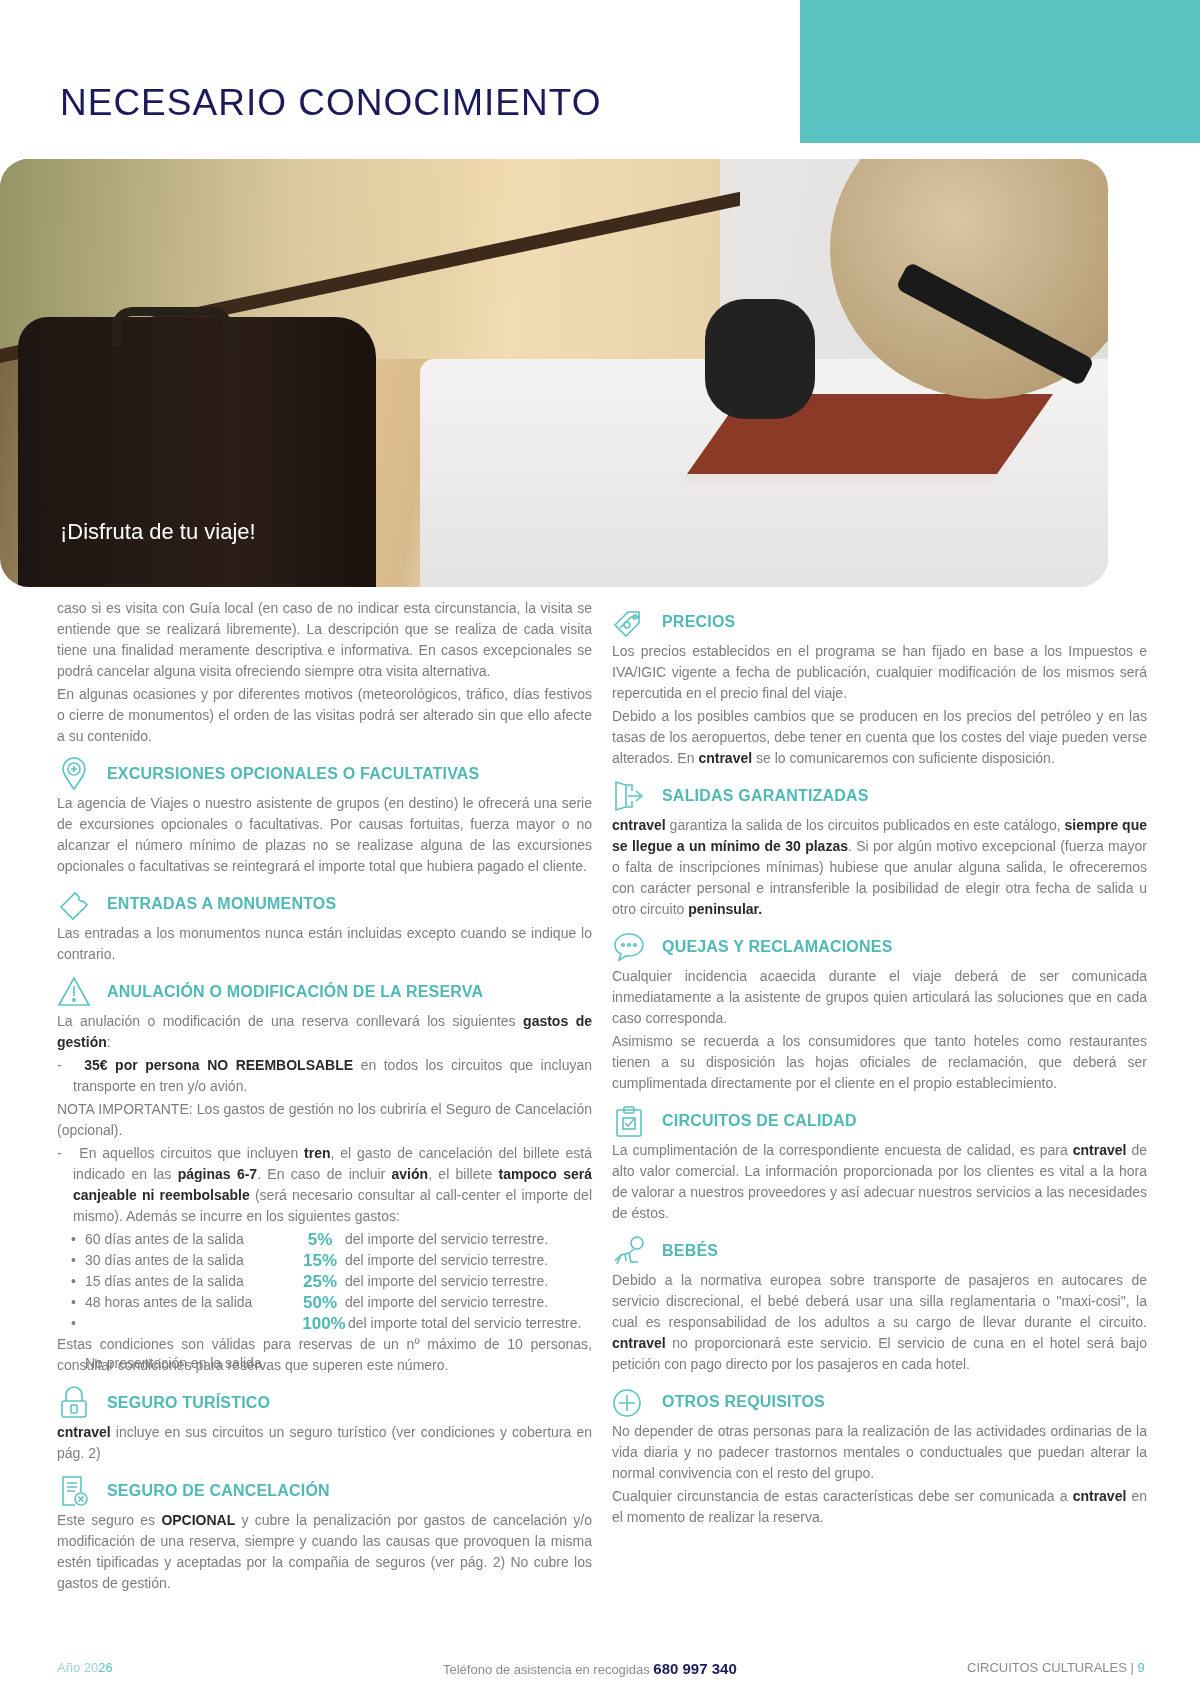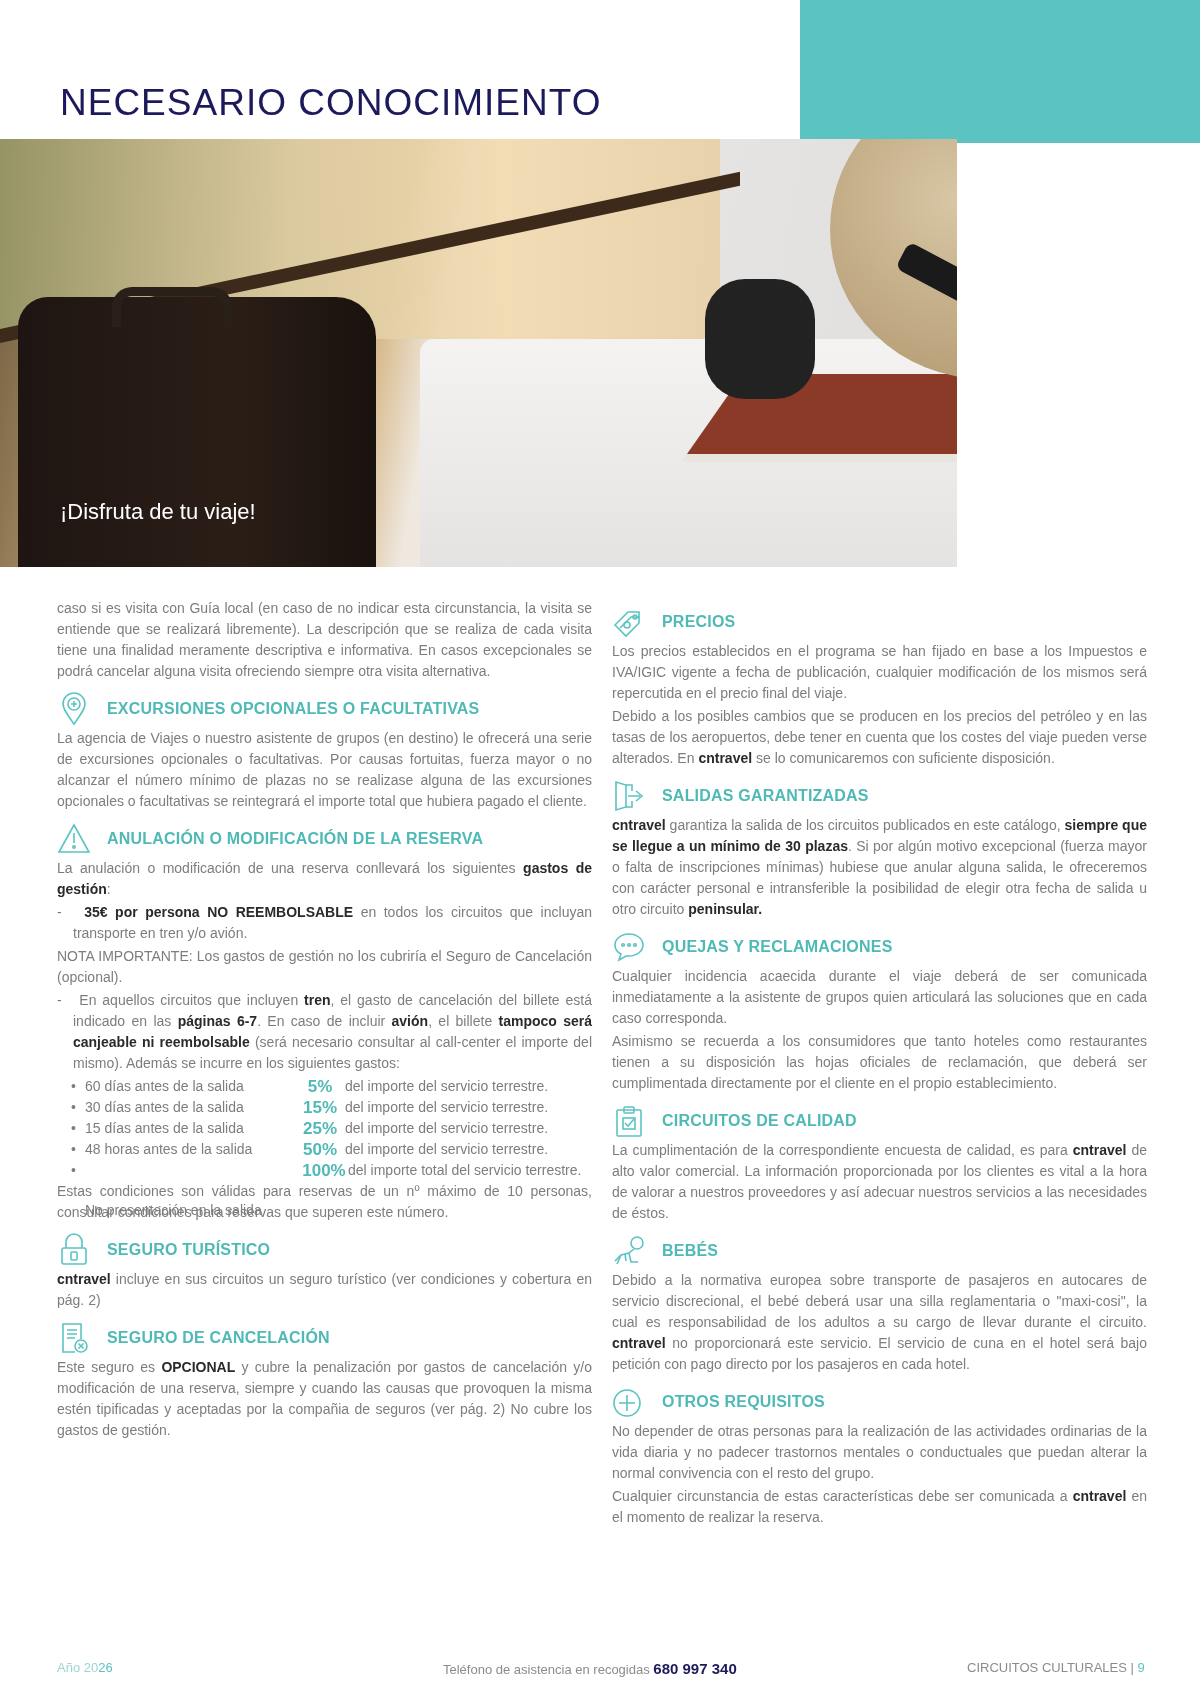--- a/index.html
+++ b/index.html
@@ -2,22 +2,22 @@
 <html><head>
 <meta charset="utf-8">
 <style>
   * { box-sizing: border-box; margin: 0; padding: 0; }
   html, body { width: 1200px; height: 1697px; background: #ffffff; overflow: hidden; }
   body { position: relative; font-family: "Liberation Sans", "DejaVu Sans", sans-serif; color: #7a7a7a; }
 
   .teal-block { position: absolute; left: 800px; top: 0; width: 400px; height: 143px; background: #5bc4c2; }
   .page-title { position: absolute; left: 60px; top: 82px; font-size: 37px; letter-spacing: 1px; color: #1c1a5a; font-weight: normal; }
 
-  .hero { position: absolute; left: 0; top: 139px; width: 957px; height: 428px; overflow: hidden;
-          background: linear-gradient(100deg, #6b5a3c 0%, #c7a879 18%, #e8c696 30%, #d7b98a 40%, #efe8df 46%, #e8e6e4 60%, #dfdedd 100%); }
+  .hero { position: absolute; left: 0; top: 159px; width: 1108px; height: 428px; overflow: hidden;
+          background: linear-gradient(100deg, #6b5a3c 0%, #c7a879 18%, #e8c696 30%, #d7b98a 40%, #efe8df 46%, #e8e6e4 60%, #dfdedd 100%); border-radius: 29px; }
   .hero .window { position: absolute; left: 0; top: 0; width: 720px; height: 200px;
           background: linear-gradient(90deg, #9a9a6a 0%, #d9c9a0 40%, #f2dbb0 70%, #e8d0a6 100%); opacity: .9; }
   .hero .sill { position: absolute; left: 0; top: 190px; width: 740px; height: 14px; background: #3e2a1a; transform: skewY(-12deg); transform-origin: left; }
   .hero .bed { position: absolute; left: 420px; top: 200px; width: 820px; height: 260px; background: linear-gradient(180deg,#f4f3f2 0%,#e2e1e0 100%); border-radius: 14px 0 0 0; }
   .hero .suitcase { position: absolute; left: 18px; top: 158px; width: 358px; height: 300px; background: linear-gradient(90deg,#1e1512 0%,#2b1e17 60%,#1a120e 100%); border-radius: 30px 40px 0 0; }
   .hero .handle { position: absolute; left: 112px; top: 148px; width: 120px; height: 40px; border: 9px solid #2a201a; border-bottom: none; border-radius: 20px 20px 0 0; }
   .hero .book { position: absolute; left: 715px; top: 235px; width: 310px; height: 80px; background: #8a3a26; transform: skewX(-35deg); box-shadow: 0 8px 0 #e8e4de; }
   .hero .camera { position: absolute; left: 705px; top: 140px; width: 110px; height: 120px; background: #222; border-radius: 40px; }
   .hero .hat { position: absolute; left: 830px; top: -60px; width: 310px; height: 300px; border-radius: 50%; background: radial-gradient(circle at 40% 40%, #d8c6a4 0%, #b8a078 70%, #9e865e 100%); }
   .hero .hatband { position: absolute; left: 890px; top: 150px; width: 210px; height: 30px; background: #1a1a1a; transform: rotate(28deg); border-radius: 8px; }
@@ -66,35 +66,47 @@
   <div class="handle"></div>
   <div class="book"></div>
   <div class="camera"></div>
   <div class="hat"></div>
   <div class="hatband"></div>
   <div class="caption">¡Disfruta de tu viaje!</div>
 </div>
 
 <div class="col left">
   <p>caso si es visita con Guía local (en caso de no indicar esta circunstancia, la visita se entiende que se realizará libremente). La descripción que se realiza de cada visita tiene una finalidad meramente descriptiva e informativa. En casos excepcionales se podrá cancelar alguna visita ofreciendo siempre otra visita alternativa.</p>
+  <p>En algunas ocasiones y por diferentes motivos (meteorológicos, tráfico, días festivos o cierre de monumentos) el orden de las visitas podrá ser alterado sin que ello afecte a su contenido.</p>
 
   <div class="sec">
     <div class="sec-head">
       <span class="icon">
         <svg viewBox="0 0 34 34">
             <path d="M17 32 C10 22 6 17 6 12 A11 11 0 0 1 28 12 C28 17 24 22 17 32 Z"></path>
             <circle cx="17" cy="12" r="6"></circle>
             <path d="M17 9v6M14 12h6"></path>
           </svg>
       </span>
       <h2>EXCURSIONES OPCIONALES O FACULTATIVAS</h2>
     </div>
     <p>La agencia de Viajes o nuestro asistente de grupos (en destino) le ofrecerá una serie de excursiones opcionales o facultativas. Por causas fortuitas, fuerza mayor o no alcanzar el número mínimo de plazas no se realizase alguna de las excursiones opcionales o facultativas se reintegrará el importe total que hubiera pagado el cliente.</p>
   </div>
 
+  <div class="sec">
+    <div class="sec-head">
+      <span class="icon">
+        <svg viewBox="0 0 34 34">
+            <path d="M4 20 L18 6 L22 10 A3 3 0 0 0 26 14 L30 18 L16 32 Z"></path>
+          </svg>
+      </span>
+      <h2>ENTRADAS A MONUMENTOS</h2>
+    </div>
+    <p>Las entradas a los monumentos nunca están incluidas excepto cuando se indique lo contrario.</p>
+  </div>
 
   <div class="sec">
     <div class="sec-head">
       <span class="icon">
         <svg viewBox="0 0 34 34">
             <path d="M17 3 L32 30 H2 Z"></path>
             <path d="M17 11v10"></path>
             <circle cx="17" cy="25" r="1.2"></circle>
           </svg>
       </span>

